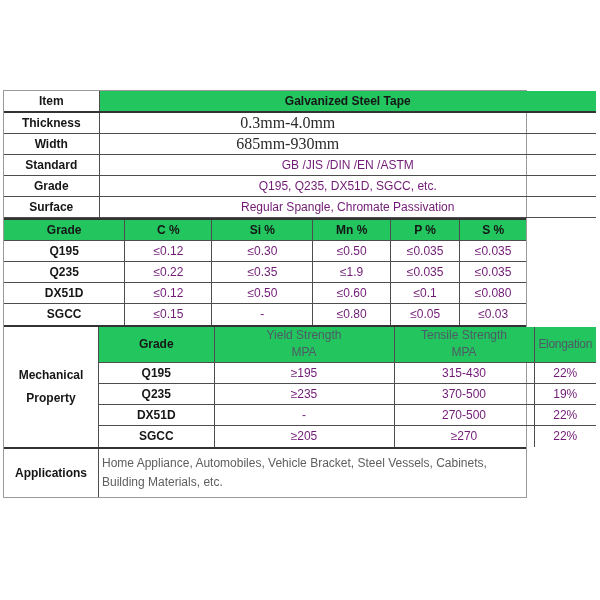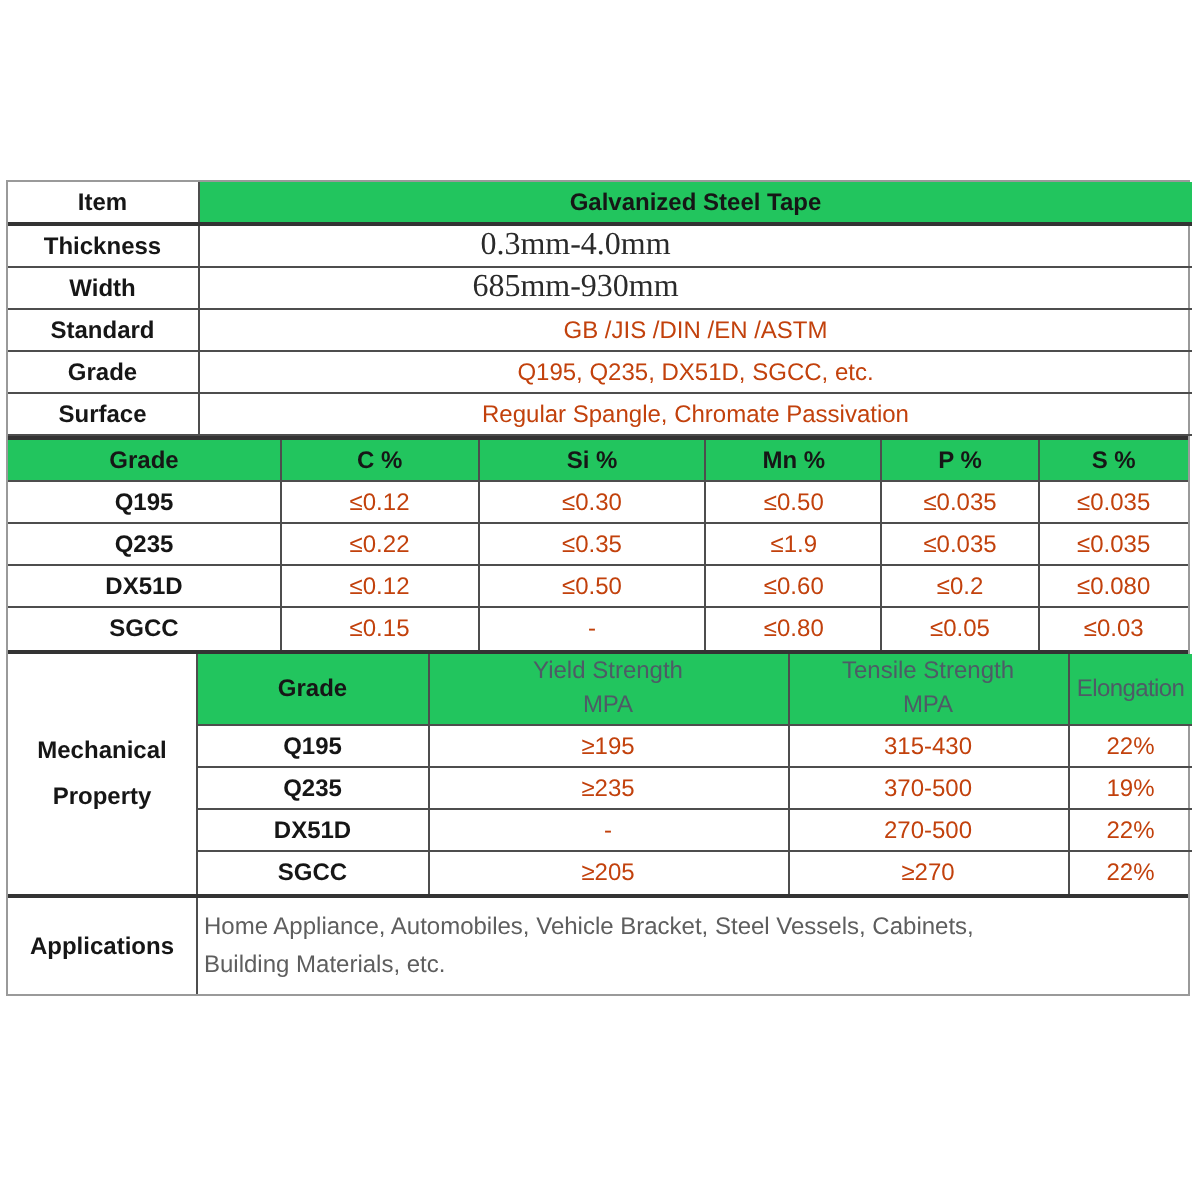--- a/index.html
+++ b/index.html
@@ -1,29 +1,29 @@
 <!DOCTYPE html>
 <html><head>
 <meta charset="utf-8">
 <style>
   * { margin:0; padding:0; box-sizing:border-box; }
   html,body { width:600px; height:600px; background:#ffffff;
     font-family:"Liberation Sans", sans-serif; font-size:12px; color:#1a1a1a; }
   .sheet { position:relative; width:600px; height:600px; background:#fff; overflow:hidden; }
-  .table-wrap { position:absolute; left:3px; top:90px; width:592px;
+  .table-wrap { position:absolute; left:3px; top:90px; width:524px;
     border:1px solid #9a9a9a; background:#fff; }
 
   table { border-collapse:collapse; table-layout:fixed; width:100%; }
   td { border-right:1px solid #4d4d4d; border-bottom:1px solid #4d4d4d;
        text-align:center; vertical-align:middle; height:21px; padding:0 2px;
        overflow:hidden; white-space:nowrap; }
   td:last-child { border-right:none; }
 
   .label-cell { font-weight:bold; color:#161616; }
-  .value-cell { color:#c2410c; }
+  .value-cell { color:#701a75; }
   .blue { background:#22c55e; }
   .bold-dark { font-weight:bold; color:#161616; }
   .serif-val { font-family:"Liberation Serif", serif; font-size:16px;
                color:#2a2a2a; padding-right:148px;padding-left:28px; }
   .item-row td { border-bottom:2px solid #333333; }
 
   .section { display:flex; align-items:stretch; border-top:2px solid #333333; }
   .side-label { width:95px; flex:0 0 95px; border-right:1px solid #4d4d4d;
     display:flex; align-items:center; justify-content:center; text-align:center;
     font-weight:bold; color:#161616; line-height:1.85; padding:0 4px; }
@@ -110,21 +110,21 @@
           <td class="value-cell">≤0.35</td>
           <td class="value-cell">≤1.9</td>
           <td class="value-cell">≤0.035</td>
           <td class="value-cell">≤0.035</td>
         </tr>
         <tr>
           <td class="bold-dark">DX51D</td>
           <td class="value-cell">≤0.12</td>
           <td class="value-cell">≤0.50</td>
           <td class="value-cell">≤0.60</td>
-          <td class="value-cell">≤0.2</td>
+          <td class="value-cell">≤0.1</td>
           <td class="value-cell">≤0.080</td>
         </tr>
         <tr>
           <td class="bold-dark">SGCC</td>
           <td class="value-cell">≤0.15</td>
           <td class="value-cell">-</td>
           <td class="value-cell">≤0.80</td>
           <td class="value-cell">≤0.05</td>
           <td class="value-cell">≤0.03</td>
         </tr>

